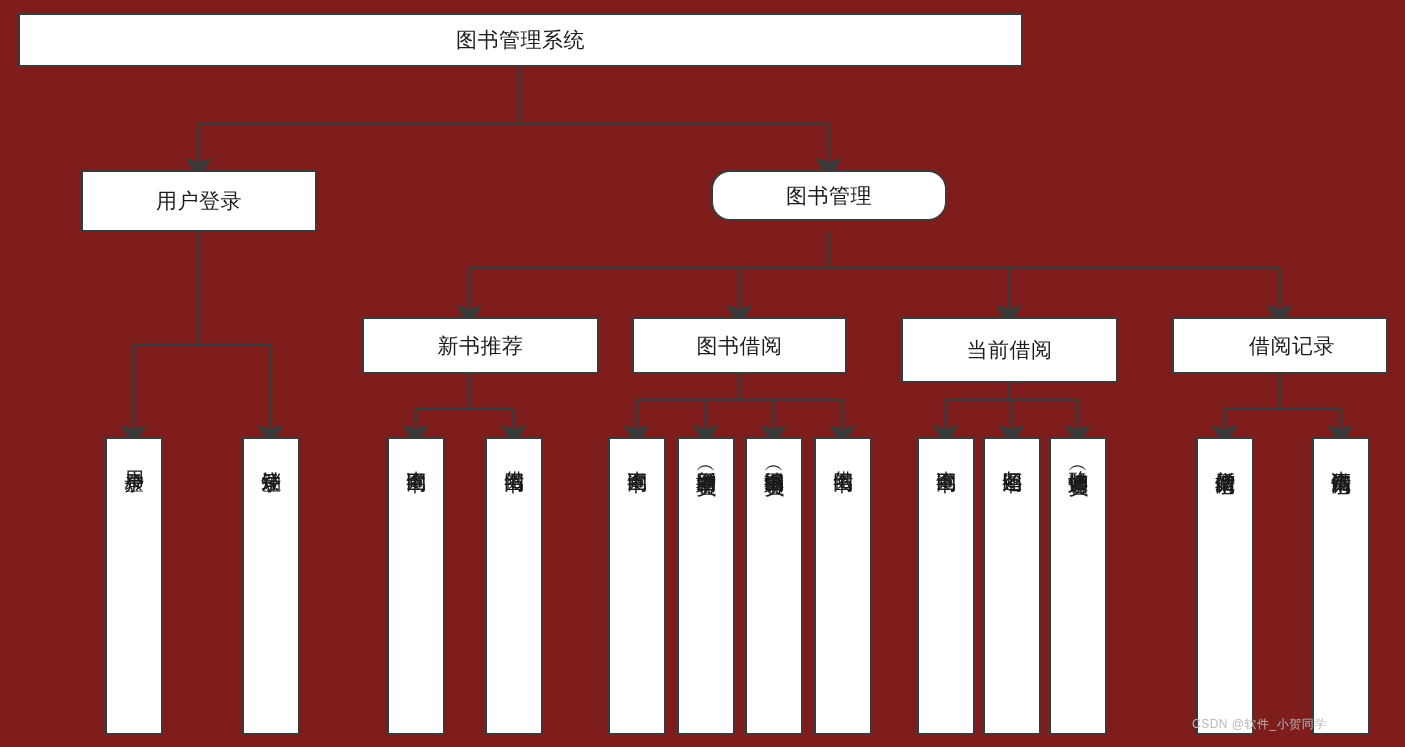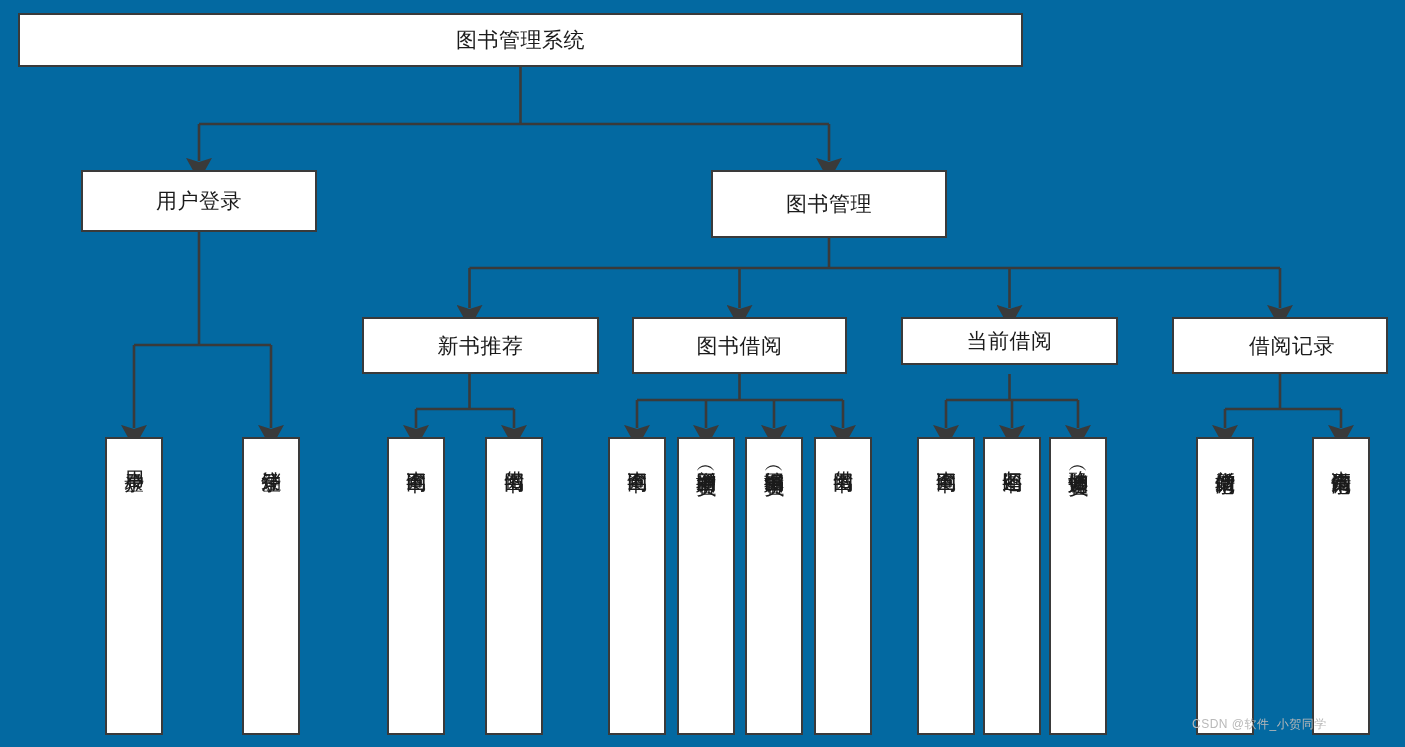--- a/index.html
+++ b/index.html
@@ -7,21 +7,21 @@
     padding: 0;
     background: #ffffff;
   }
   body {
     font-family: "Liberation Sans", "DejaVu Sans", sans-serif;
   }
   #canvas {
     position: relative;
     width: 1405px;
     height: 747px;
-    background: #0369a1;
+    background: #7f1d1d;
     overflow: hidden;
   }
   #edges {
     position: absolute;
     left: 0;
     top: 0;
     width: 1405px;
     height: 747px;
     pointer-events: none;
   }
@@ -108,31 +108,31 @@
       </g>
   </svg>
 
   <div class="node horiz" style="left: 18px; top: 13px; width: 1005px; height: 54px;">
     <span>图书管理系统</span>
   </div>
 
   <div class="node horiz" style="left: 81px; top: 170px; width: 236px; height: 62px;">
     <span>用户登录</span>
   </div>
-  <div class="node horiz" style="left: 711px; top: 170px; width: 236px; height: 68px;">
+  <div class="node horiz" style="left: 711px; top: 170px; width: 236px; height: 51px; border-radius: 19px;">
     <span>图书管理</span>
   </div>
 
   <div class="node horiz" style="left: 362px; top: 317px; width: 237px; height: 57px;">
     <span>新书推荐</span>
   </div>
   <div class="node horiz" style="left: 632px; top: 317px; width: 215px; height: 57px;">
     <span>图书借阅</span>
   </div>
-  <div class="node horiz" style="left: 901px; top: 317px; width: 217px; height: 48px; justify-content: center;">
+  <div class="node horiz" style="left: 901px; top: 317px; width: 217px; height: 66px; justify-content: center;">
     <span>当前借阅</span>
   </div>
   <div class="node horiz" style="left: 1172px; top: 317px; width: 216px; height: 57px; padding-left: 24px;">
     <span>借阅记录</span>
   </div>
 
   <div class="node vert" style="left: 105px; top: 437px; width: 58px; height: 298px;">
     <span class="vlabel">用户登录</span>
   </div>
   <div class="node vert" style="left: 242px; top: 437px; width: 58px; height: 298px;">

